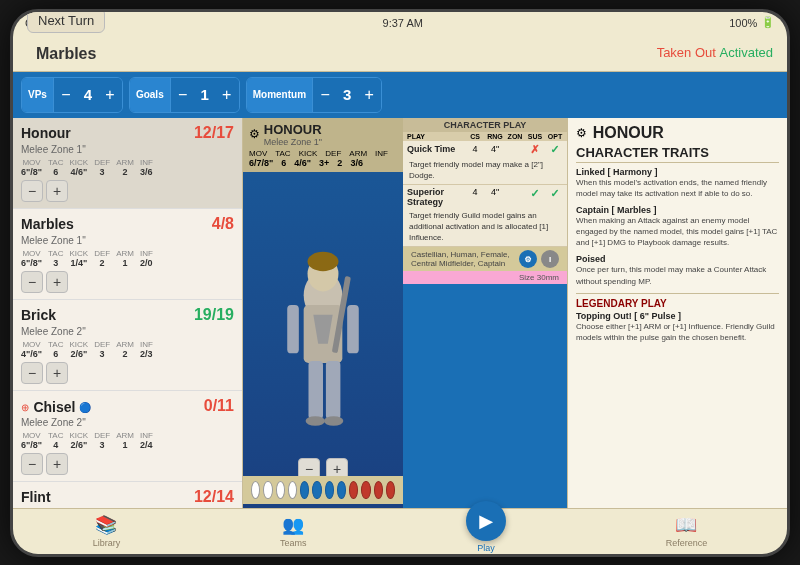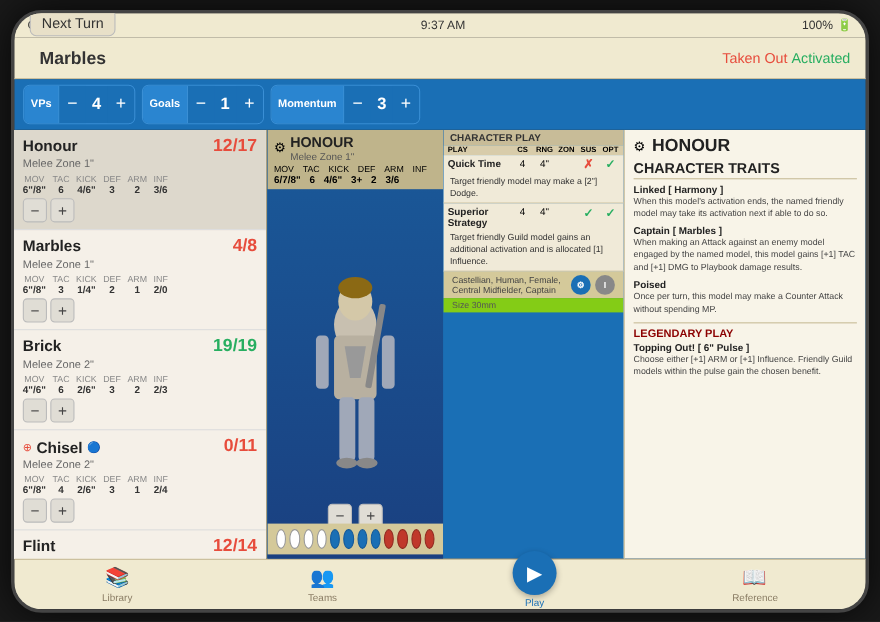--- a/index.html
+++ b/index.html
@@ -255,21 +255,21 @@
     .token-empty { background: #fff; border: 1.5px solid #999; }
     .token-filled-blue { background: #1a6fb5; border: 1.5px solid #155a9a; }
     .token-filled-red { background: #c0392b; border: 1.5px solid #922b21; }
     .play-table-header {
       display: flex;
       background: #c8bc98;
       font-size: 8px;
       font-weight: 700;
       text-transform: uppercase;
     }
-    .play-title { font-size: 9px; font-weight: 700; color: #8b0000; text-transform: uppercase; padding: 2px 4px; background: #d8cca8; }
+    .play-title { font-size: 9px; font-weight: 700; color: #8b0000; text-transform: uppercase; padding: 2px 4px; background: #d8cca8; text-align: center; }
 
     
     .char-info-footer {
       background: #d4c99a;
       padding: 3px 8px;
       font-size: 8px;
       color: #444;
       display: flex;
       justify-content: space-between;
       align-items: center;
@@ -658,21 +658,21 @@
           <div style="font-size:8px;color:#333;padding:1px 6px 3px;line-height:1.4;">Target friendly Guild model gains an additional activation and is allocated [1] Influence.</div>
         </div>
 
         <div class="char-info-footer">
           <span>Castellian, Human, Female, Central Midfielder, Captain</span>
           <div class="footer-badges">
             <div class="footer-badge badge-blue">⚙</div>
             <div class="footer-badge badge-gray">I</div>
           </div>
         </div>
-        <div style="background:#84cc16;font-size:8px;color:#555;padding:2px 8px;text-align:left;">
+        <div style="background:#f9a8d4;font-size:8px;color:#555;padding:2px 8px;text-align:right;">
           <span>Size 30mm</span>
         </div>
       </div>
 
       <div class="traits-panel">
         <div class="honour-header">
           <span style="font-size:12px;">⚙</span>
           <span class="honour-name">Honour</span>
         </div>
         <div class="traits-title">Character Traits</div>

